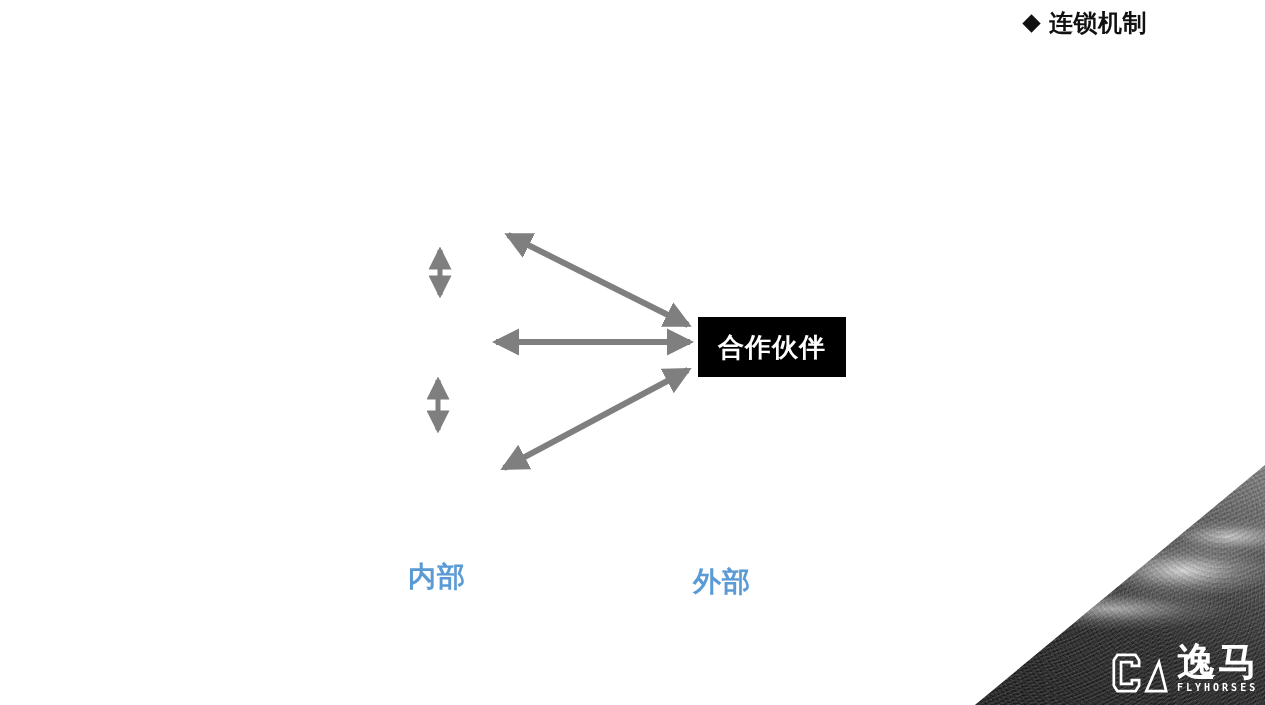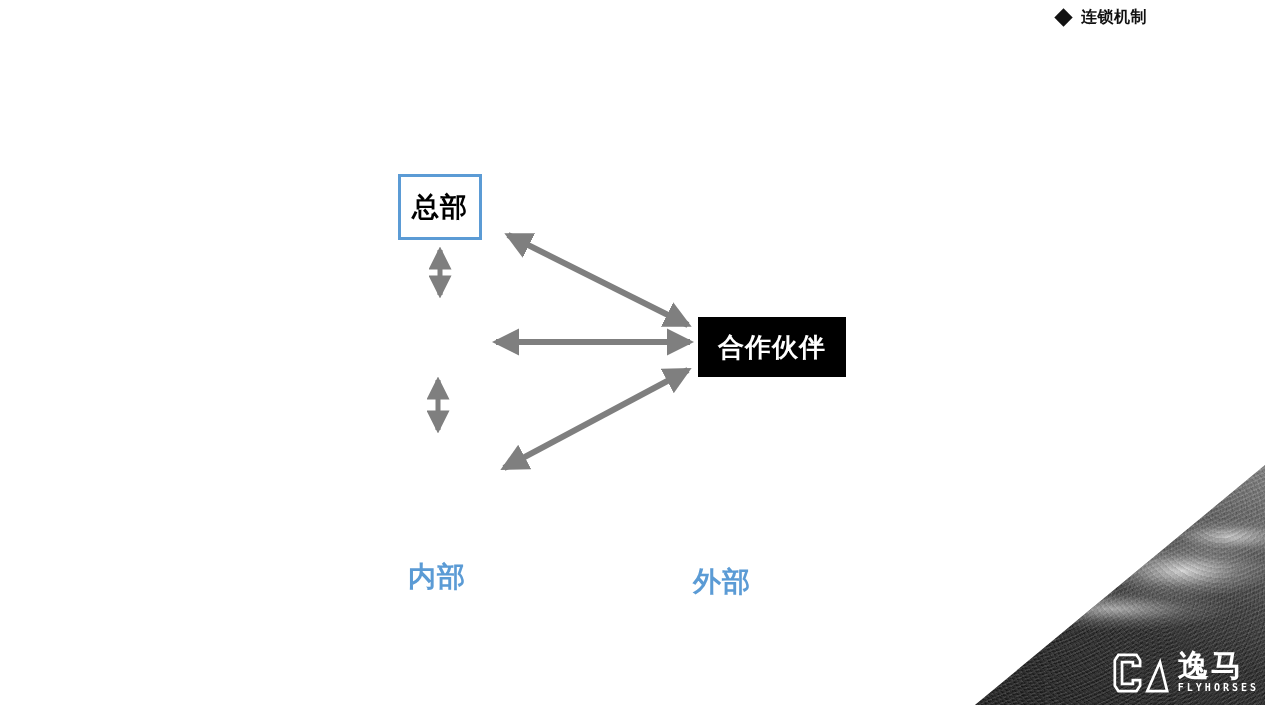--- a/index.html
+++ b/index.html
@@ -20,21 +20,21 @@
 
   
   .eyebrow {
     position: absolute;
     top: 7px;
     right: 118px;
     display: flex;
     align-items: center;
     gap: 11px;
     color: #111111;
-    font-size: 16px;
+    font-size: 24px;
     font-weight: bold;
     letter-spacing: 0.5px;
     white-space: nowrap;
   }
   .eyebrow .diamond {
     width: 13px;
     height: 13px;
     background: #111111;
     transform: rotate(45deg);
     display: inline-block;
@@ -139,21 +139,21 @@
     right: 6px;
     bottom: 12px;
     display: flex;
     align-items: flex-end;
     gap: 9px;
     color: #ffffff;
   }
   .logo-mark { width: 56px; height: 40px; flex: 0 0 auto; }
   .logo-words { display: flex; flex-direction: column; align-items: flex-start; }
   .logo-cn {
-    font-size: 31px;
+    font-size: 39px;
     font-weight: bold;
     line-height: 0.95;
     letter-spacing: 2px;
     color: #ffffff;
   }
   .logo-en {
     font-size: 10px;
     font-weight: bold;
     letter-spacing: 3px;
     color: #ffffff;
@@ -186,21 +186,20 @@
 
     <line x1="438" y1="380" x2="438" y2="430" stroke="#7F7F7F" stroke-width="5" marker-start="url(#arrowStart)" marker-end="url(#arrowEnd)"></line>
 
     <line x1="508" y1="235" x2="688" y2="325" stroke="#7F7F7F" stroke-width="6" marker-start="url(#arrowStart)" marker-end="url(#arrowEnd)"></line>
 
     <line x1="496" y1="342" x2="690" y2="342" stroke="#7F7F7F" stroke-width="6" marker-start="url(#arrowStart)" marker-end="url(#arrowEnd)"></line>
 
     <line x1="504" y1="468" x2="688" y2="370" stroke="#7F7F7F" stroke-width="6" marker-start="url(#arrowStart)" marker-end="url(#arrowEnd)"></line>
   </svg>
 
-  <div id="node-hq" class="node outline">总部</div>
 
 
 
   <div id="node-partner" class="node filled">合作伙伴</div>
 
   <div id="label-internal" class="axis-label">内部</div>
 
   <div id="label-external" class="axis-label">外部</div>
 
   <div class="corner">

